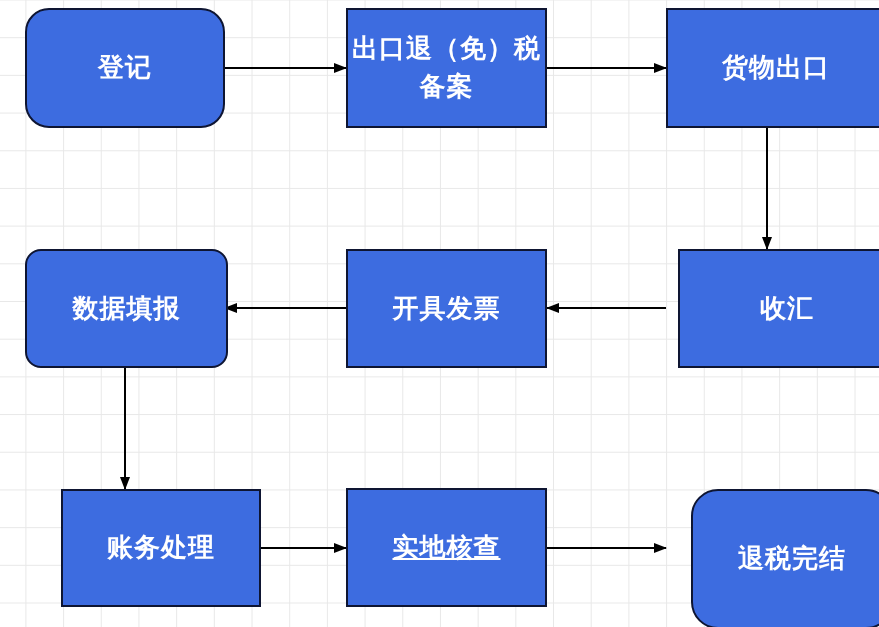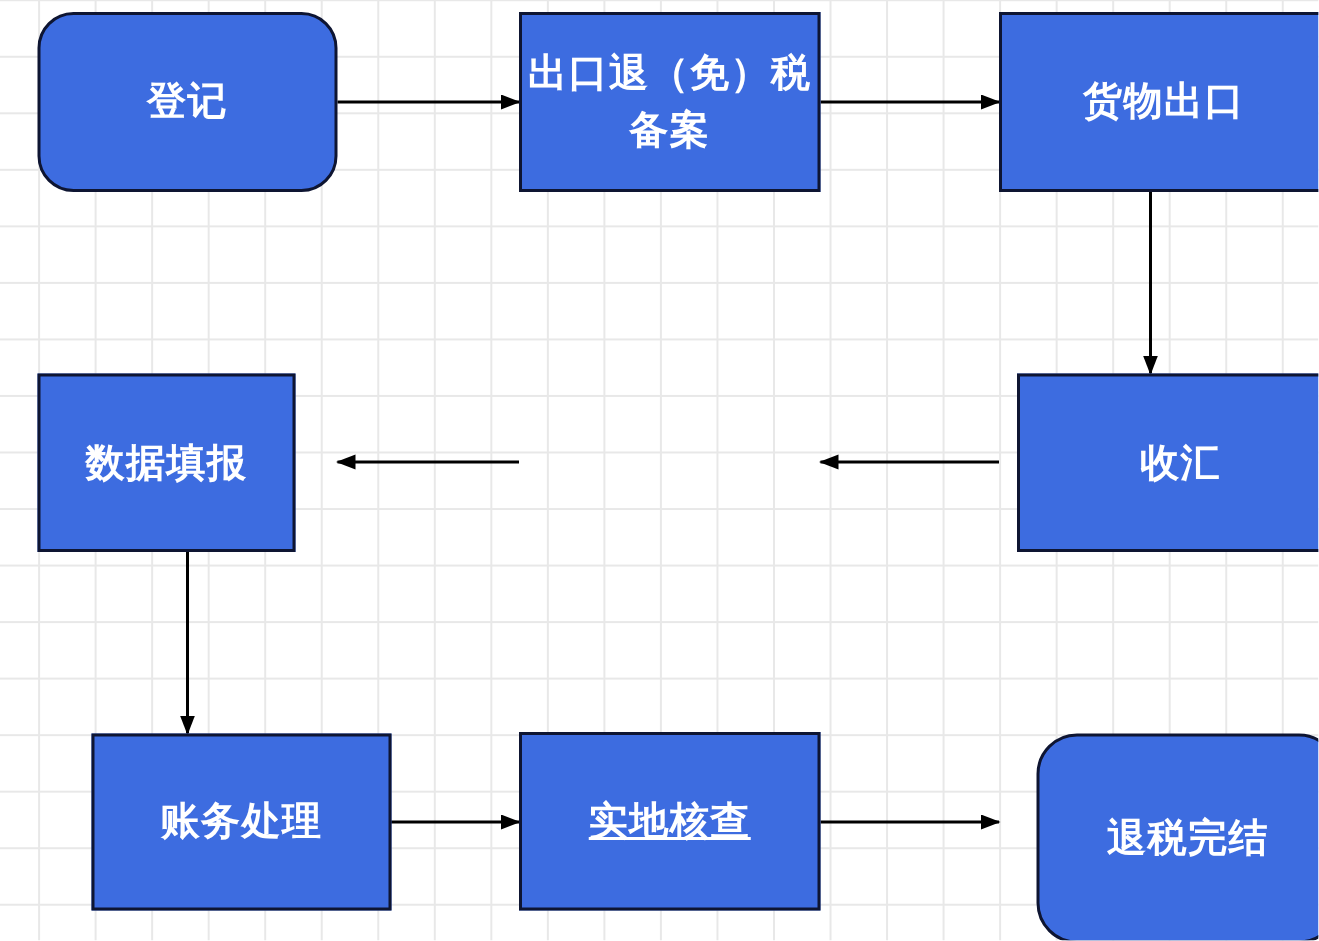--- a/index.html
+++ b/index.html
@@ -80,22 +80,25 @@
 <div class="node rounded" style="left: 25px; top: 8px; width: 200px; height: 120px;">
       <span class="node-label">登记</span>
     </div>
     <div class="node" style="left: 346px; top: 8px; width: 201px; height: 120px; font-family: Liberation Serif, serif;">
       <span class="node-label">出口退（免）税
 备案</span>
     </div>
     <div class="node" style="left: 666px; top: 8px; width: 220px; height: 120px;">
       <span class="node-label">货物出口</span>
     </div>
-    <div class="node" style="left: 25px; top: 249px; width: 172px; height: 119px;">
+    <div class="node" style="left: 25px; top: 249px; width: 203px; height: 119px; border-radius: 16px;">
       <span class="node-label">数据填报</span>
+    </div>
+    <div class="node" style="left: 346px; top: 249px; width: 201px; height: 119px;">
+      <span class="node-label">开具发票</span>
     </div>
     <div class="node" style="left: 666px; top: 249px; width: 218px; height: 119px; margin-left: 12px;">
       <span class="node-label">收汇</span>
     </div>
     <div class="node" style="left: 25px; top: 489px; width: 200px; height: 118px; margin-left: 36px;">
       <span class="node-label">账务处理</span>
     </div>
     <div class="node" style="left: 346px; top: 488px; width: 201px; height: 119px; text-decoration: underline;">
       <span class="node-label">实地核查</span>
     </div>

